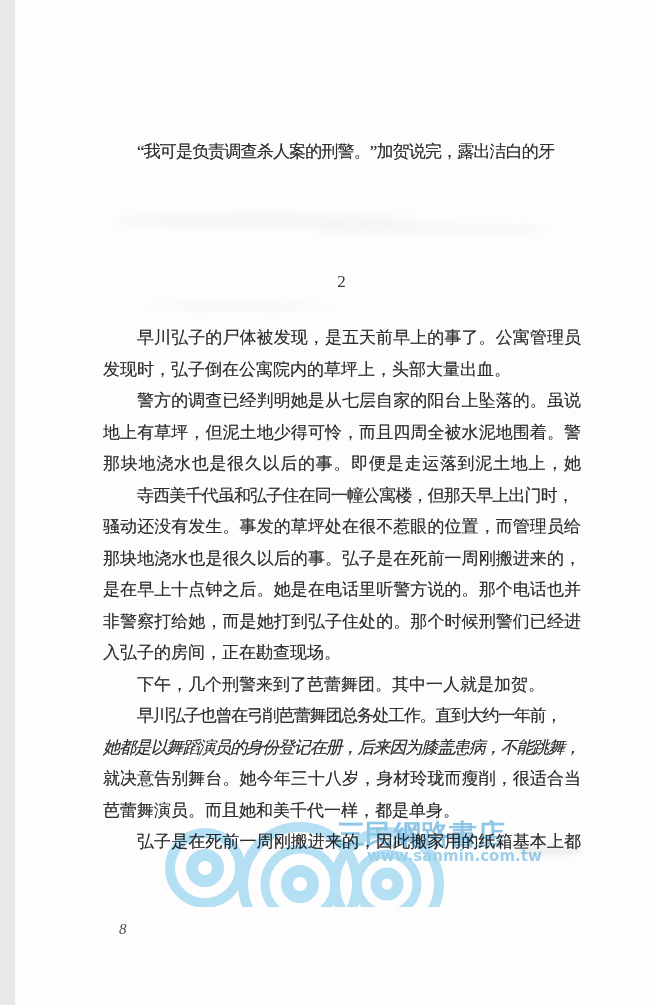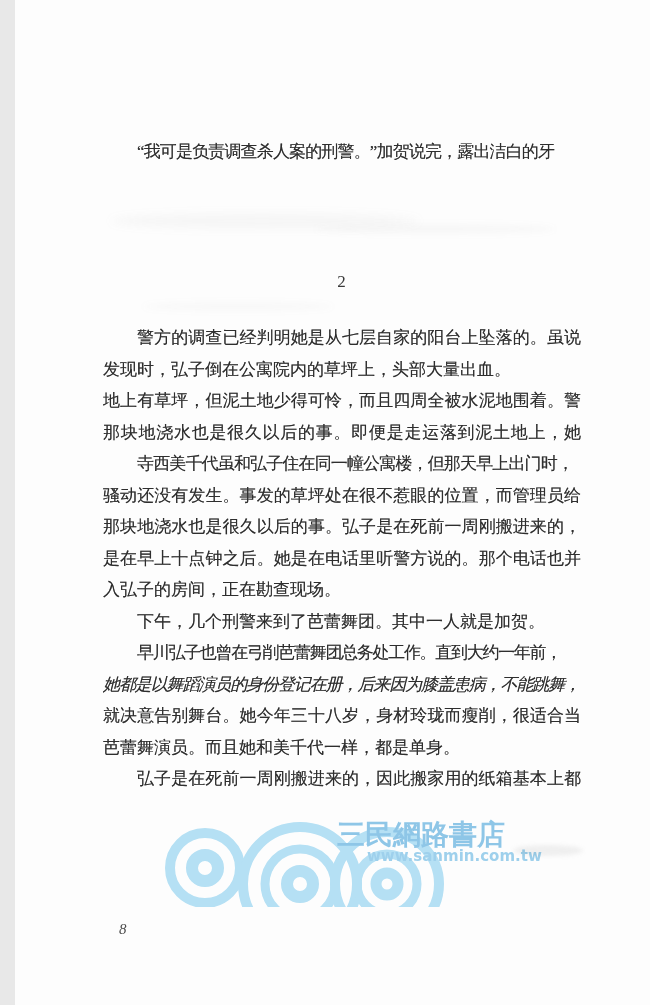--- a/index.html
+++ b/index.html
@@ -59,28 +59,30 @@
   <div class="streak s3"></div>
   <div class="streak s4"></div>
 
   <div class="textcol blockA">
     <div class="line ind tA">“我可是负责调查杀人案的刑警。”加贺说完，露出洁白的牙</div>
   </div>
 
   <div class="section-heading">2</div>
 
   <div class="textcol blockB">
+    <div class="line ind j">早川弘子的尸体被发现，是五天前早上的事了。公寓管理员</div>
+    <div class="line">发现时，弘子倒在公寓院内的草坪上，头部大量出血。</div>
     <div class="line ind j">警方的调查已经判明她是从七层自家的阳台上坠落的。虽说</div>
-    <div class="line">发现时，弘子倒在公寓院内的草坪上，头部大量出血。</div>
     <div class="line j">地上有草坪，但泥土地少得可怜，而且四周全被水泥地围着。警</div>
     <div class="line j">那块地浇水也是很久以后的事。即便是走运落到泥土地上，她</div>
     <div class="line ind tA">寺西美千代虽和弘子住在同一幢公寓楼，但那天早上出门时，</div>
     <div class="line j">骚动还没有发生。事发的草坪处在很不惹眼的位置，而管理员给</div>
     <div class="line j">那块地浇水也是很久以后的事。弘子是在死前一周刚搬进来的，</div>
     <div class="line j">是在早上十点钟之后。她是在电话里听警方说的。那个电话也并</div>
+    <div class="line j">非警察打给她，而是她打到弘子住处的。那个时候刑警们已经进</div>
     <div class="line">入弘子的房间，正在勘查现场。</div>
     <div class="line ind">下午，几个刑警来到了芭蕾舞团。其中一人就是加贺。</div>
     <div class="line ind tB">早川弘子也曾在弓削芭蕾舞团总务处工作。直到大约一年前，</div>
     <div class="line tB2">她都是以舞蹈演员的身份登记在册，后来因为膝盖患病，不能跳舞，</div>
     <div class="line j">就决意告别舞台。她今年三十八岁，身材玲珑而瘦削，很适合当</div>
     <div class="line">芭蕾舞演员。而且她和美千代一样，都是单身。</div>
     <div class="line ind j">弘子是在死前一周刚搬进来的，因此搬家用的纸箱基本上都</div>
   </div>
 
   <div class="page-number">8</div>

